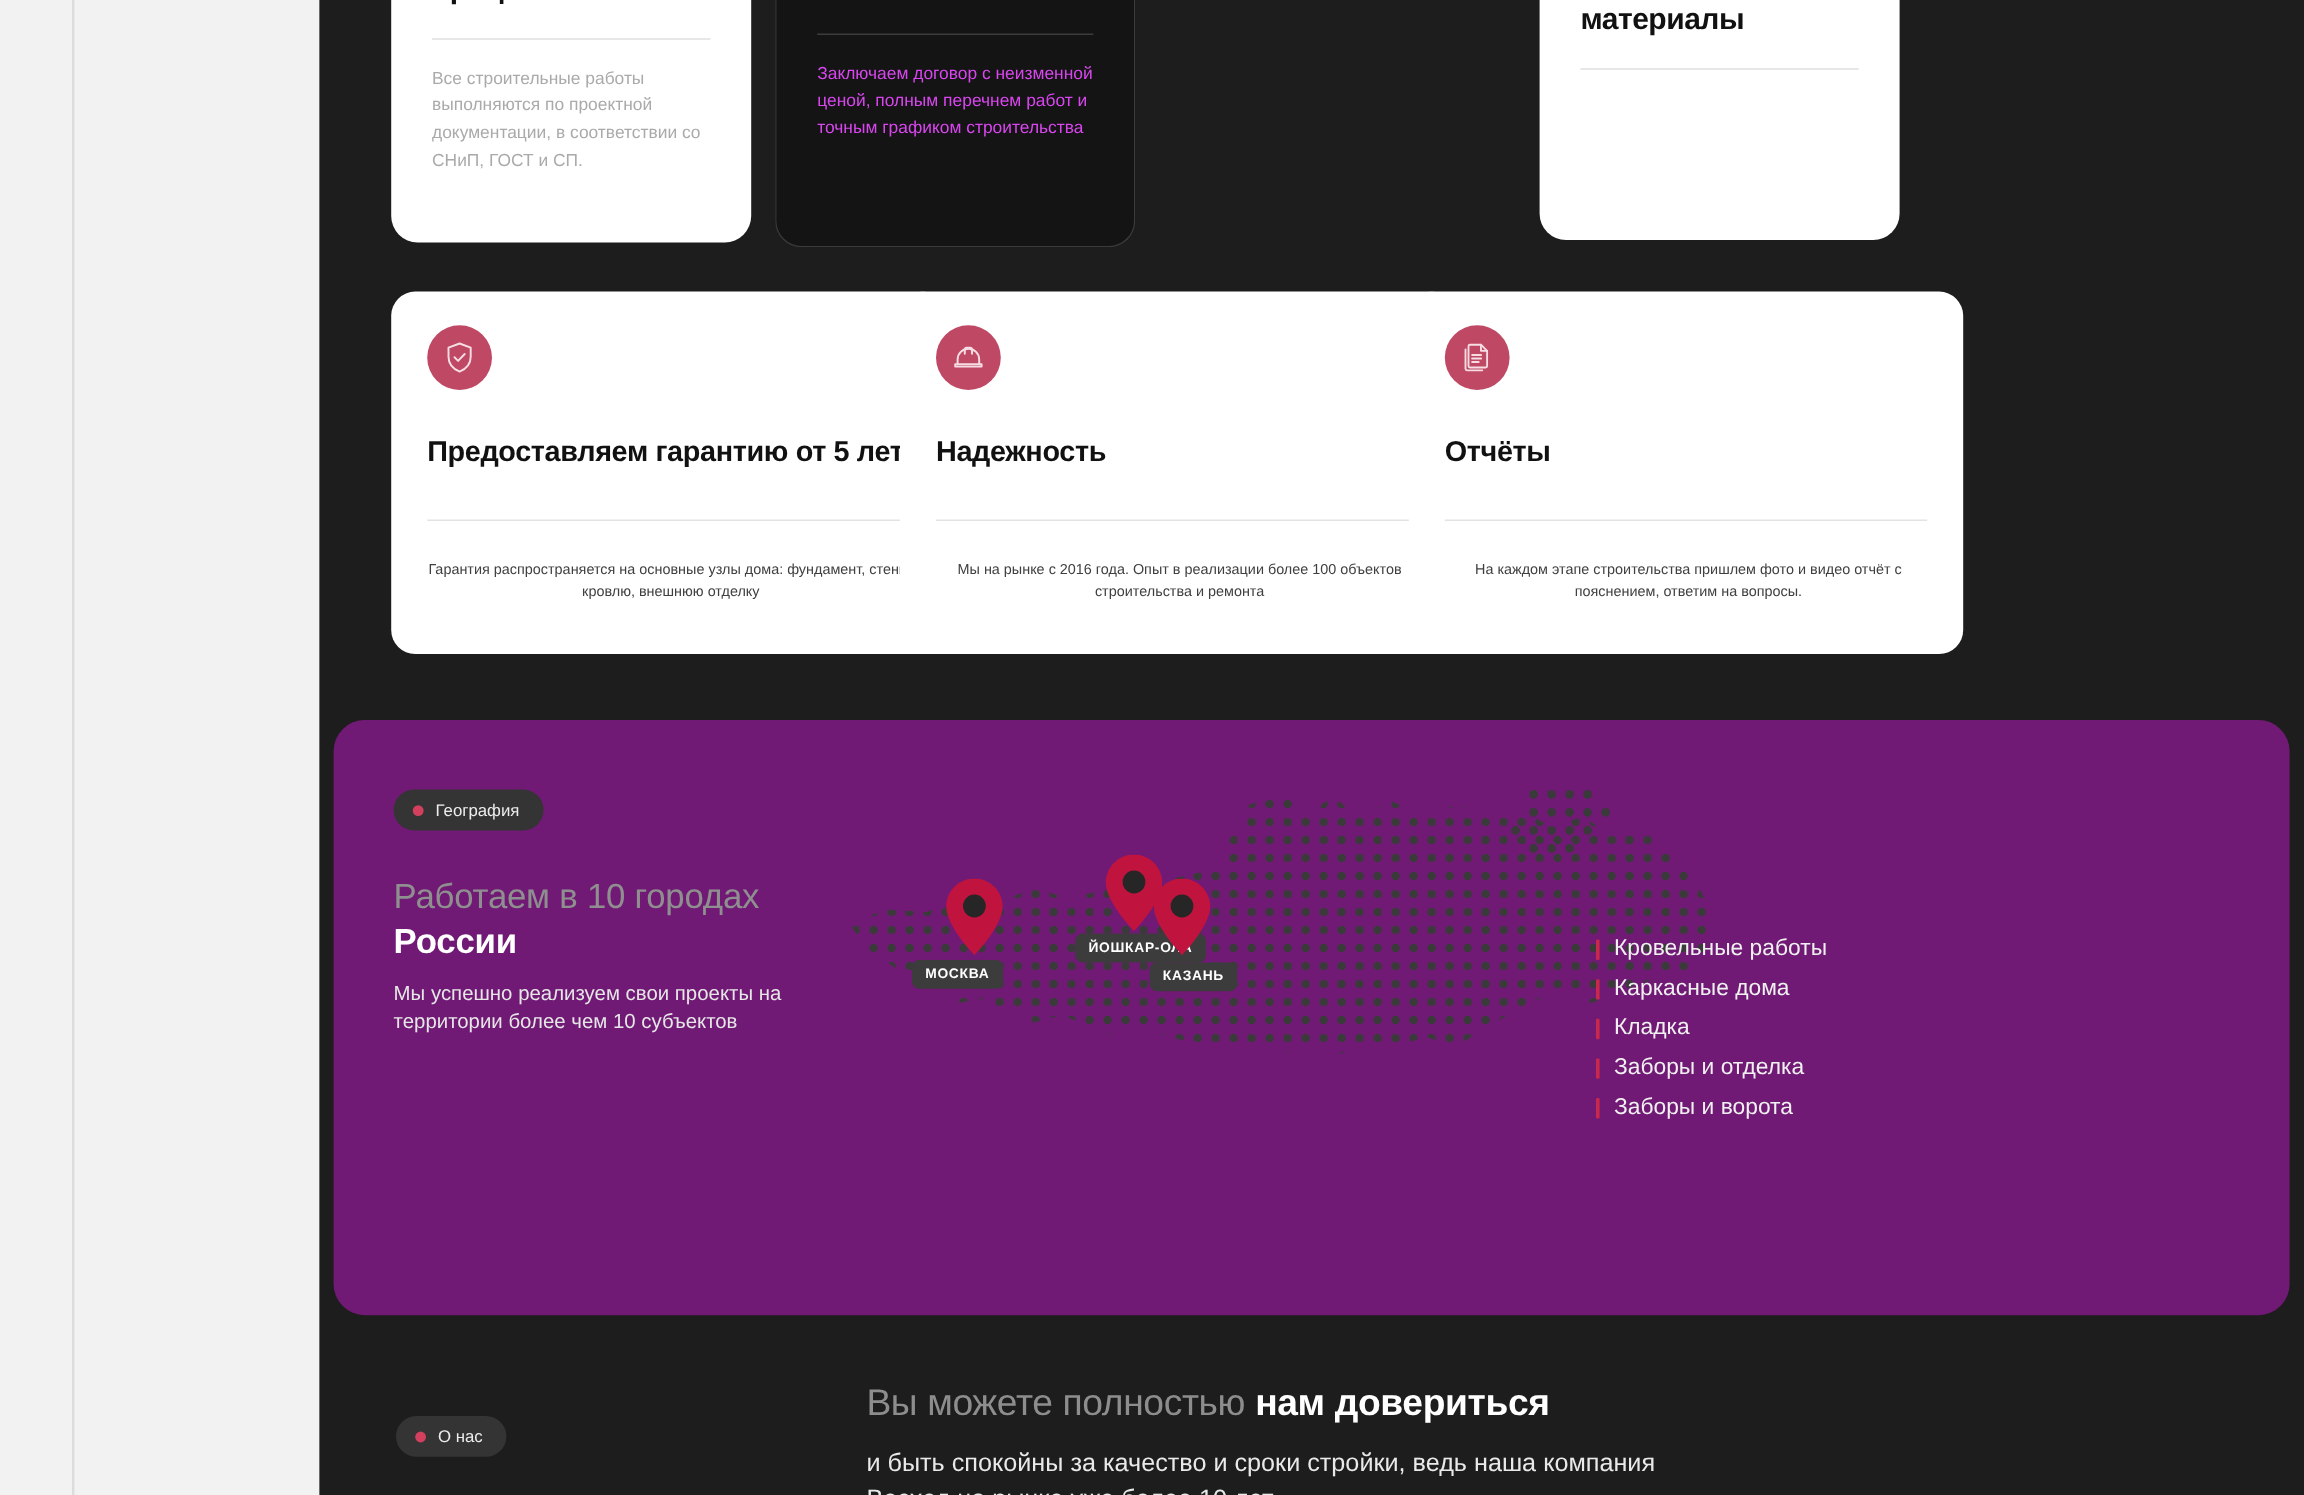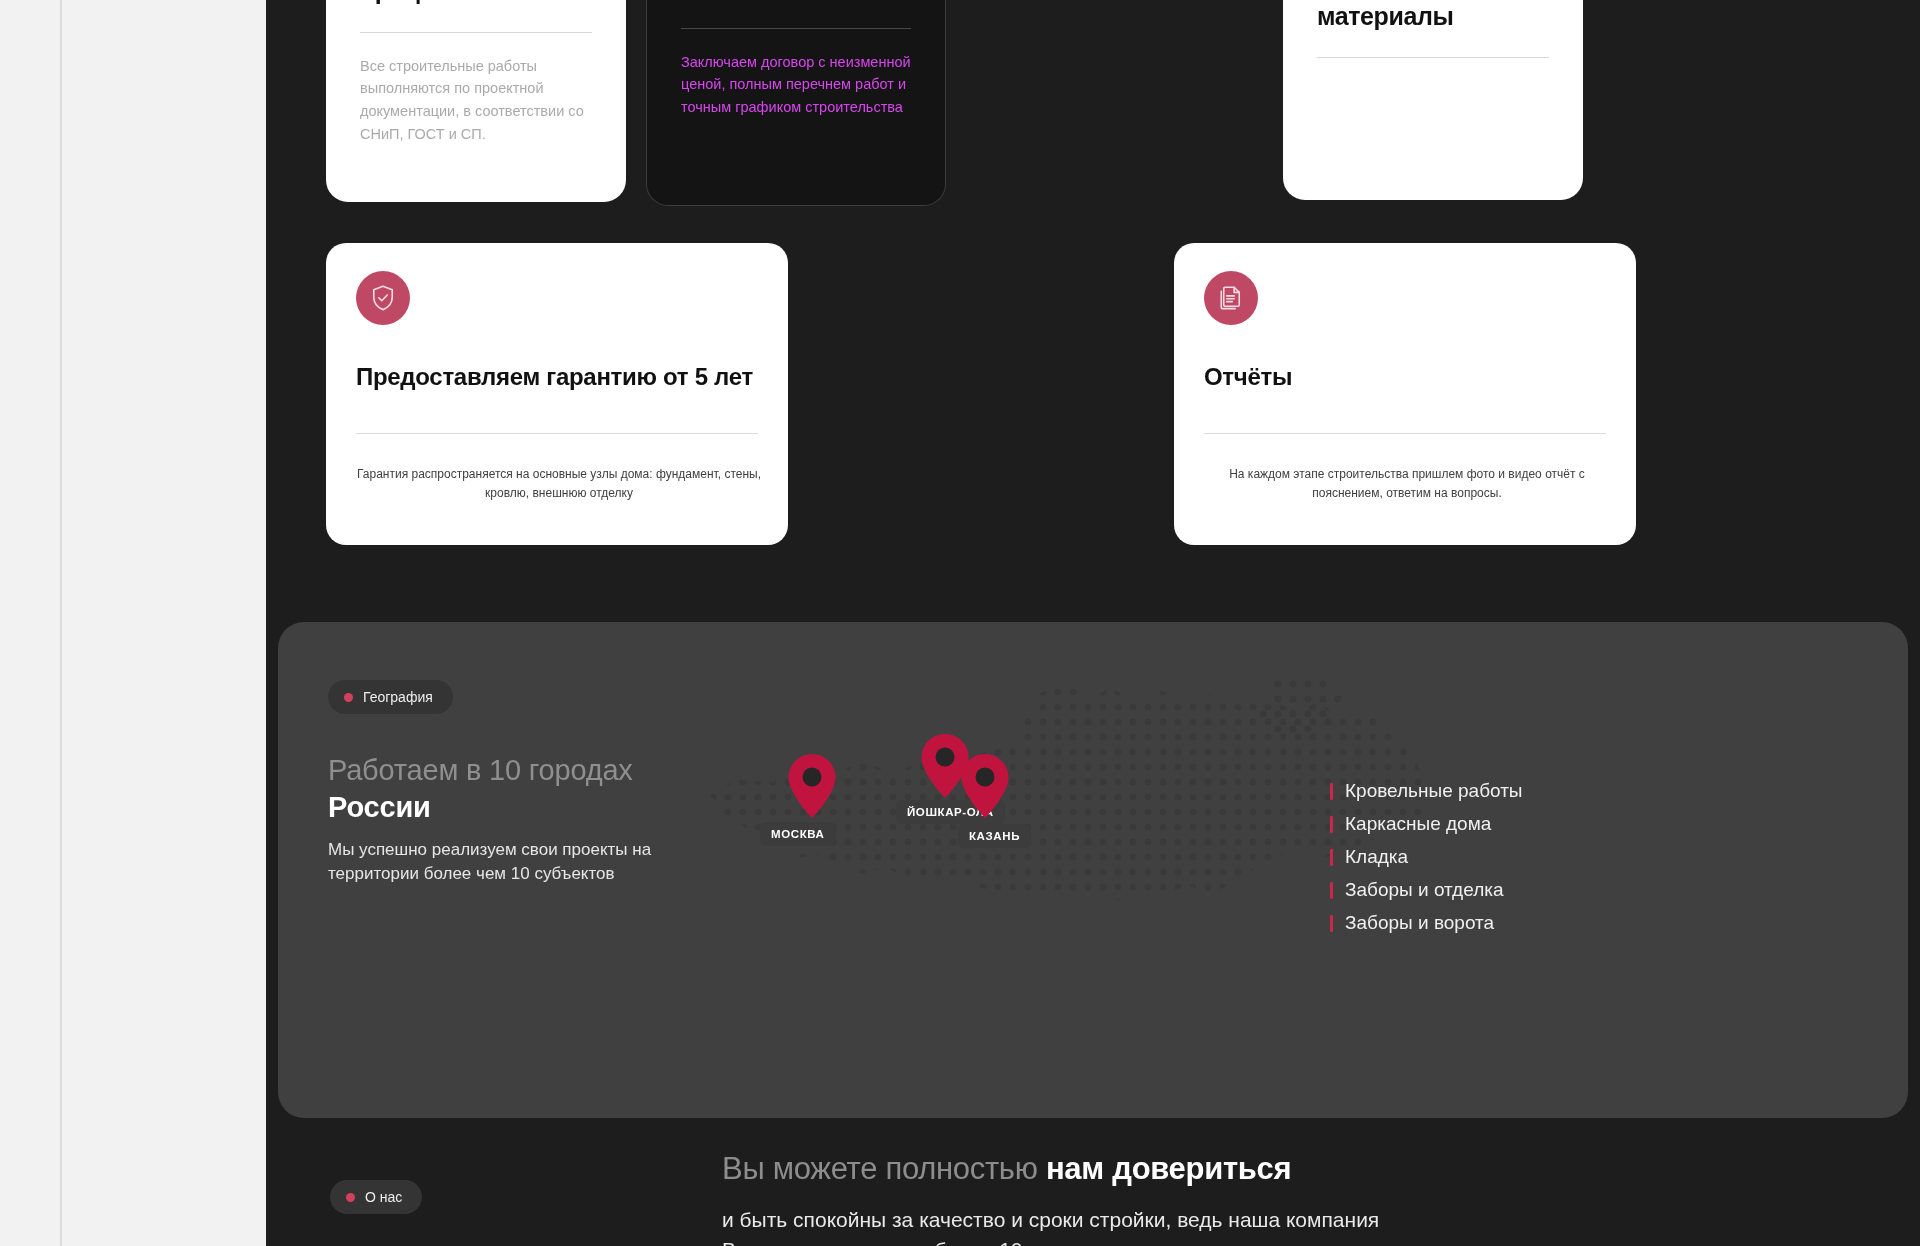--- a/index.html
+++ b/index.html
@@ -92,23 +92,23 @@
     line-height: 1.2; letter-spacing: -0.3px;
   }
   .icard-rule { position:absolute; left:30px; right:30px; top: 190px; height: 1px; background: #dddddd; }
   .icard-desc {
     position: absolute; left: 30px; right: 26px; top: 222px;
     font-size: 12px; line-height: 1.6; color: #404040; text-align: center;
   }
 
   
   .geo-panel {
-    position: absolute; left: 278px; top: 622px;
+    position: absolute; left: 278px; top: 600px;
     width: 1630px; height: 496px;
-    background: #404040; border-radius: 26px;
+    background: #701a75; border-radius: 26px;
     overflow: hidden;
   }
   .pill {
     display: inline-flex; align-items: center; gap: 10px;
     background: #343434; border-radius: 999px;
     padding: 9px 20px 9px 16px;
     font-size: 14px; color: #ededed;
   }
   .pill-dot { width: 9px; height: 9px; border-radius: 50%; background: #d3405e; }
 
@@ -202,20 +202,32 @@
         <svg width="30" height="30" viewBox="0 0 24 24" fill="none" stroke="#f6dde3" stroke-width="1.3" stroke-linecap="round" stroke-linejoin="round">
           <path d="M12 2.6 4.6 5.4v6c0 4.4 3 8.1 7.4 9.9 4.4-1.8 7.4-5.5 7.4-9.9v-6z"></path>
           <path d="M8.6 11.8l2.4 2.4 4.4-4.6"></path>
         </svg>
       </div>
       <div class="icard-title">Предоставляем гарантию от 5 лет</div>
       <div class="icard-rule"></div>
       <div class="icard-desc">Гарантия распространяется на основные узлы дома: фундамент, стены, кровлю, внешнюю отделку</div>
     </div>
 
+    <div class="icard k2">
+      <div class="icon-circle">
+        <svg width="30" height="30" viewBox="0 0 24 24" fill="none" stroke="#f6dde3" stroke-width="1.3" stroke-linecap="round" stroke-linejoin="round">
+          <path d="M3.2 16.4h17.6v1.6H3.2z"></path>
+          <path d="M4.8 16.4v-3.1a7.2 7.2 0 0 1 14.4 0v3.1"></path>
+          <path d="M9.6 6.7V9.4M9.6 6.7c0-.7.5-1.3 1.2-1.3h2.4c.7 0 1.2.6 1.2 1.3v2.7"></path>
+        </svg>
+      </div>
+      <div class="icard-title">Надежность</div>
+      <div class="icard-rule"></div>
+      <div class="icard-desc">Мы на рынке с 2016 года. Опыт в реализации более 100 объектов строительства и ремонта</div>
+    </div>
 
     <div class="icard k3">
       <div class="icon-circle">
         <svg width="30" height="30" viewBox="0 0 24 24" fill="none" stroke="#f6dde3" stroke-width="1.25" stroke-linecap="round" stroke-linejoin="round">
           <path d="M7.2 3.4h7.3l4.1 4.1v10.1a1 1 0 0 1-1 1H7.2a1 1 0 0 1-1-1V4.4a1 1 0 0 1 1-1z"></path>
           <path d="M14.5 3.4v4.1h4.1"></path>
           <path d="M4.2 6.6v12.9a1 1 0 0 0 1 1h10.2"></path>
           <path d="M8.6 10.3h6M8.6 12.6h6M8.6 14.9h4.4"></path>
         </svg>
       </div>

